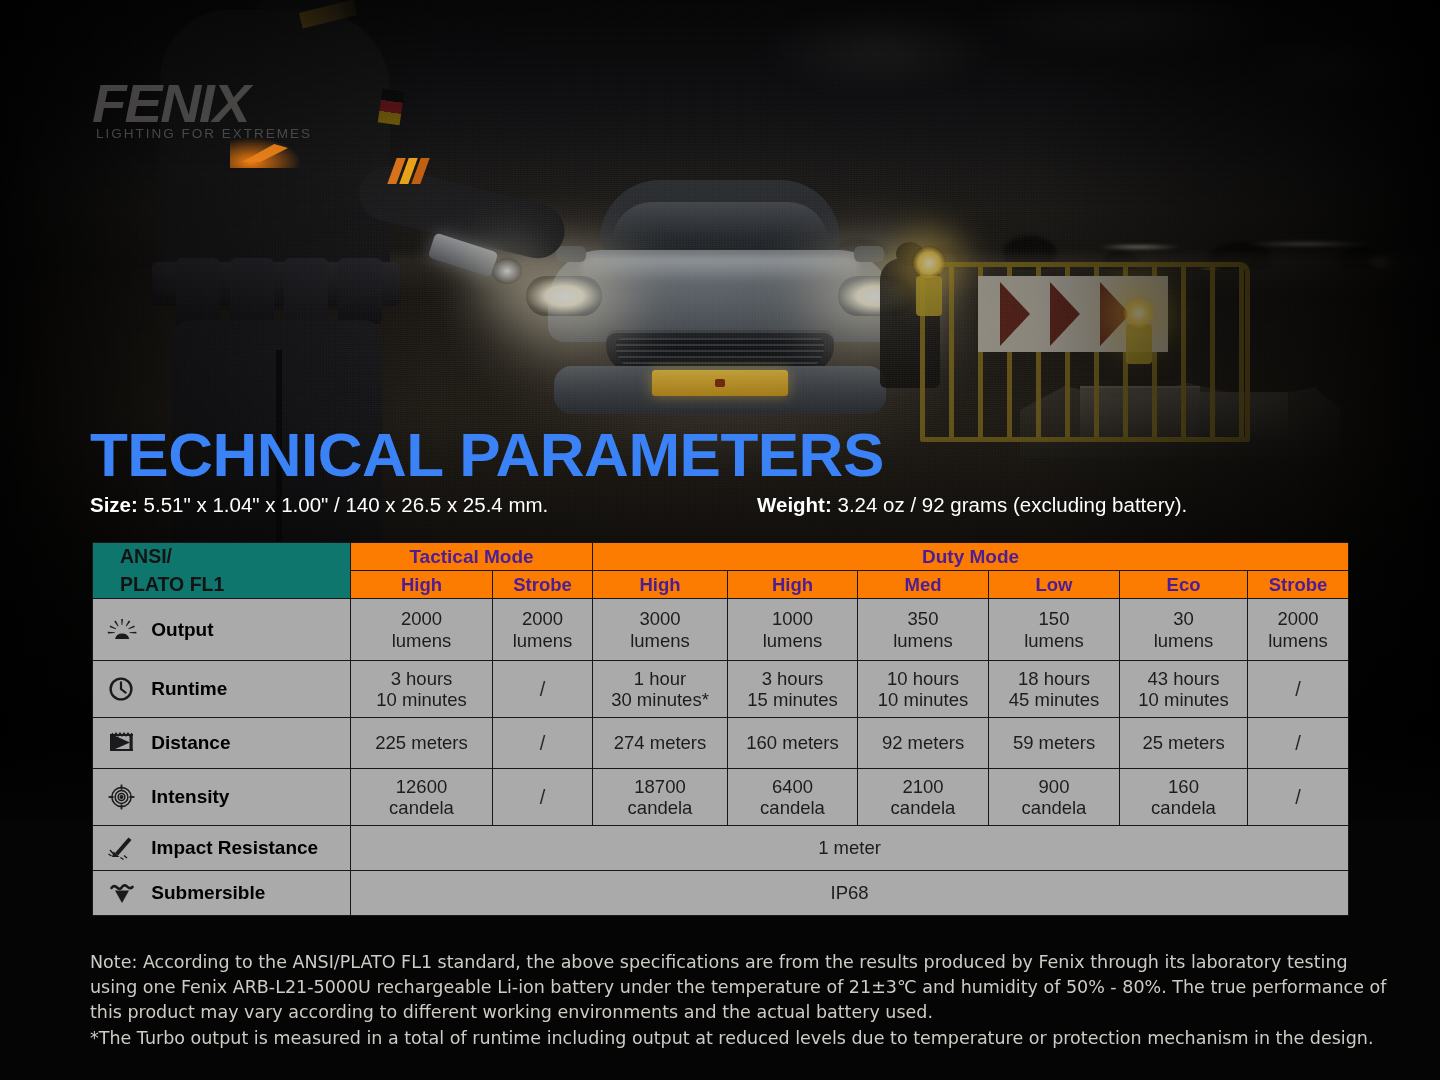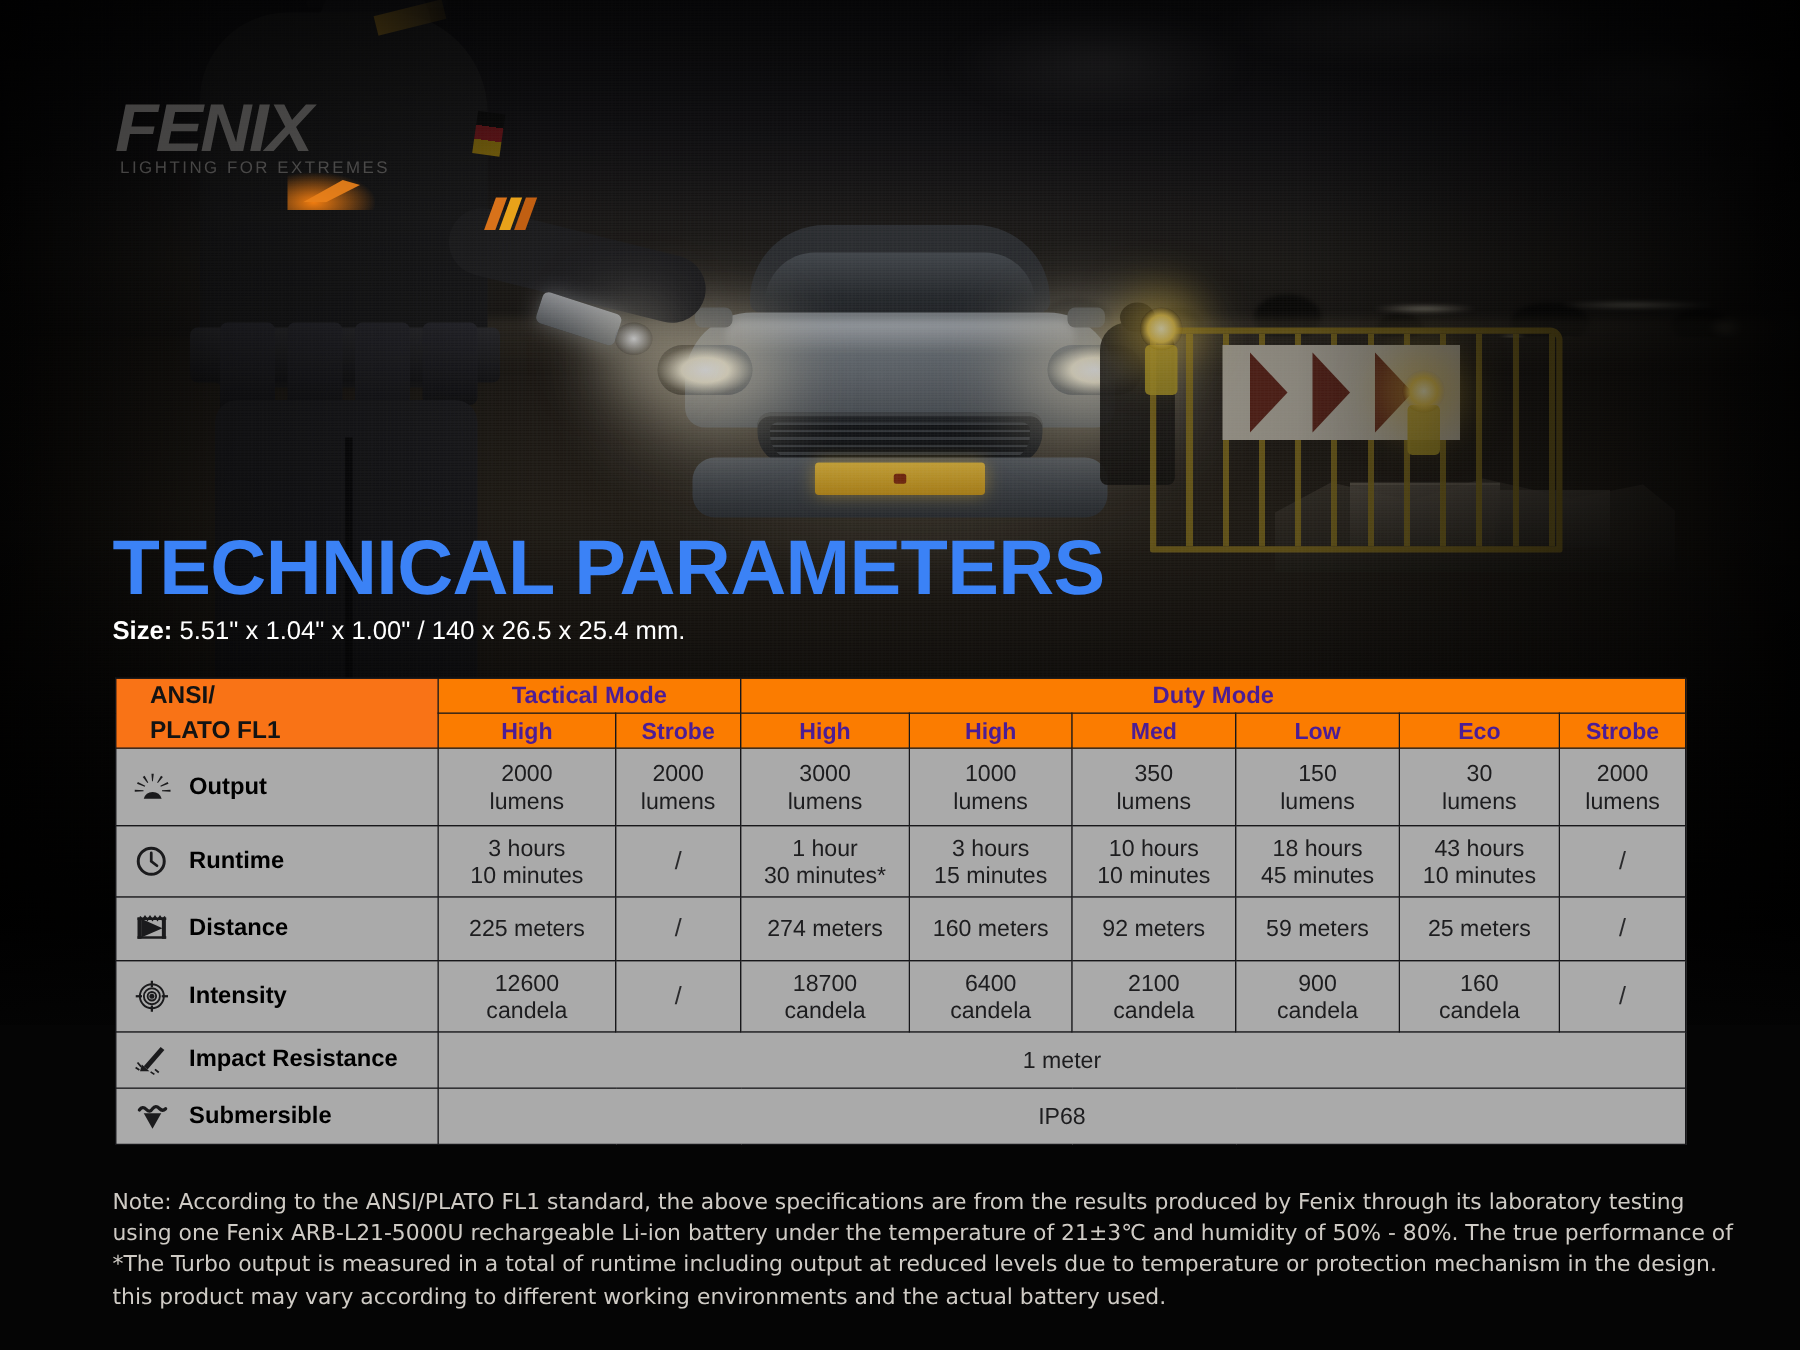--- a/index.html
+++ b/index.html
@@ -180,21 +180,21 @@
   #specline .weight { position:absolute; left:667px; top:0; font-size:20.5px; color:#fff; white-space:nowrap; }
   #specline b { font-weight:bold; }
 
   
   #tbl { position:absolute; left:92px; top:542px; width:1256px;
     border-collapse:collapse; table-layout:fixed; }
   #tbl td, #tbl th { border:1.3px solid #17171a; padding:0; text-align:center;
     vertical-align:middle; font-weight:normal; }
   #tbl .hdr { background:#fb7c00; color:#4c1d95; font-weight:bold; font-size:19px; }
   #tbl .hdr.sub { font-size:18.5px; }
-  #tbl .ansi { background:#f97316; color:#131313; font-weight:bold; font-size:19.5px;
+  #tbl .ansi { background:#0f766e; color:#131313; font-weight:bold; font-size:19.5px;
     text-align:left; padding-left:27px; line-height:1.42; }
   #tbl .cell { background:#aaaaaa; color:#1d1d1f; font-size:18.5px; line-height:1.18; }
   #tbl .rowlabel { background:#aaaaaa; color:#000000; font-size:19px; font-weight:bold;
     text-align:left; padding-left:14px; }
   #tbl .rowlabel .lbl { display:inline-block; vertical-align:middle; margin-left:9px; }
   #tbl .ico { display:inline-block; vertical-align:middle; width:30px; height:26px; }
   #tbl .slash { color:#2a2a2c; font-size:20px; }
   .c-ansi{width:258px}.c-h1{width:142px}.c-s1{width:100px}
   .c-turbo{width:135px}.c-h2{width:130px}.c-med{width:131px}
   .c-low{width:131px}.c-eco{width:128px}.c-s2{width:101px}
@@ -284,20 +284,24 @@
   <div class="logo-tag">LIGHTING FOR EXTREMES</div>
 </div>
 
 <div id="title">TECHNICAL PARAMETERS</div>
 
 <div id="specline">
   <div class="size">
     <b>Size:</b>
     <span>5.51" x 1.04" x 1.00" / 140 x 26.5 x 25.4 mm.</span>
   </div>
+  <div class="weight">
+    <b>Weight:</b>
+    <span>3.24 oz / 92 grams (excluding battery).</span>
+  </div>
 </div>
 
 <table id="tbl">
   <colgroup>
     <col class="c-ansi">
       <col class="c-h1">
       <col class="c-s1">
       <col class="c-turbo">
     <col class="c-h2">
       <col class="c-med">
@@ -457,15 +461,15 @@
         <span class="lbl">Submersible</span>
       </td>
       <td class="cell" colspan="8">IP68</td>
     </tr>
   </tbody>
 </table>
 
 <div id="note">
   <p class="nrow">Note: According to the ANSI/PLATO FL1 standard, the above specifications are from the results produced by Fenix through its laboratory testing</p>
   <p class="nrow">using one Fenix ARB-L21-5000U rechargeable Li-ion battery under the temperature of 21±3℃ and humidity of 50% - 80%. The true performance of</p>
+  <p class="nrow">this product may vary according to different working environments and the actual battery used.</p>
   <p class="nrow">*The Turbo output is measured in a total of runtime including output at reduced levels due to temperature or protection mechanism in the design.</p>
-  <p class="nrow">this product may vary according to different working environments and the actual battery used.</p>
 </div>
 
 </body></html>

